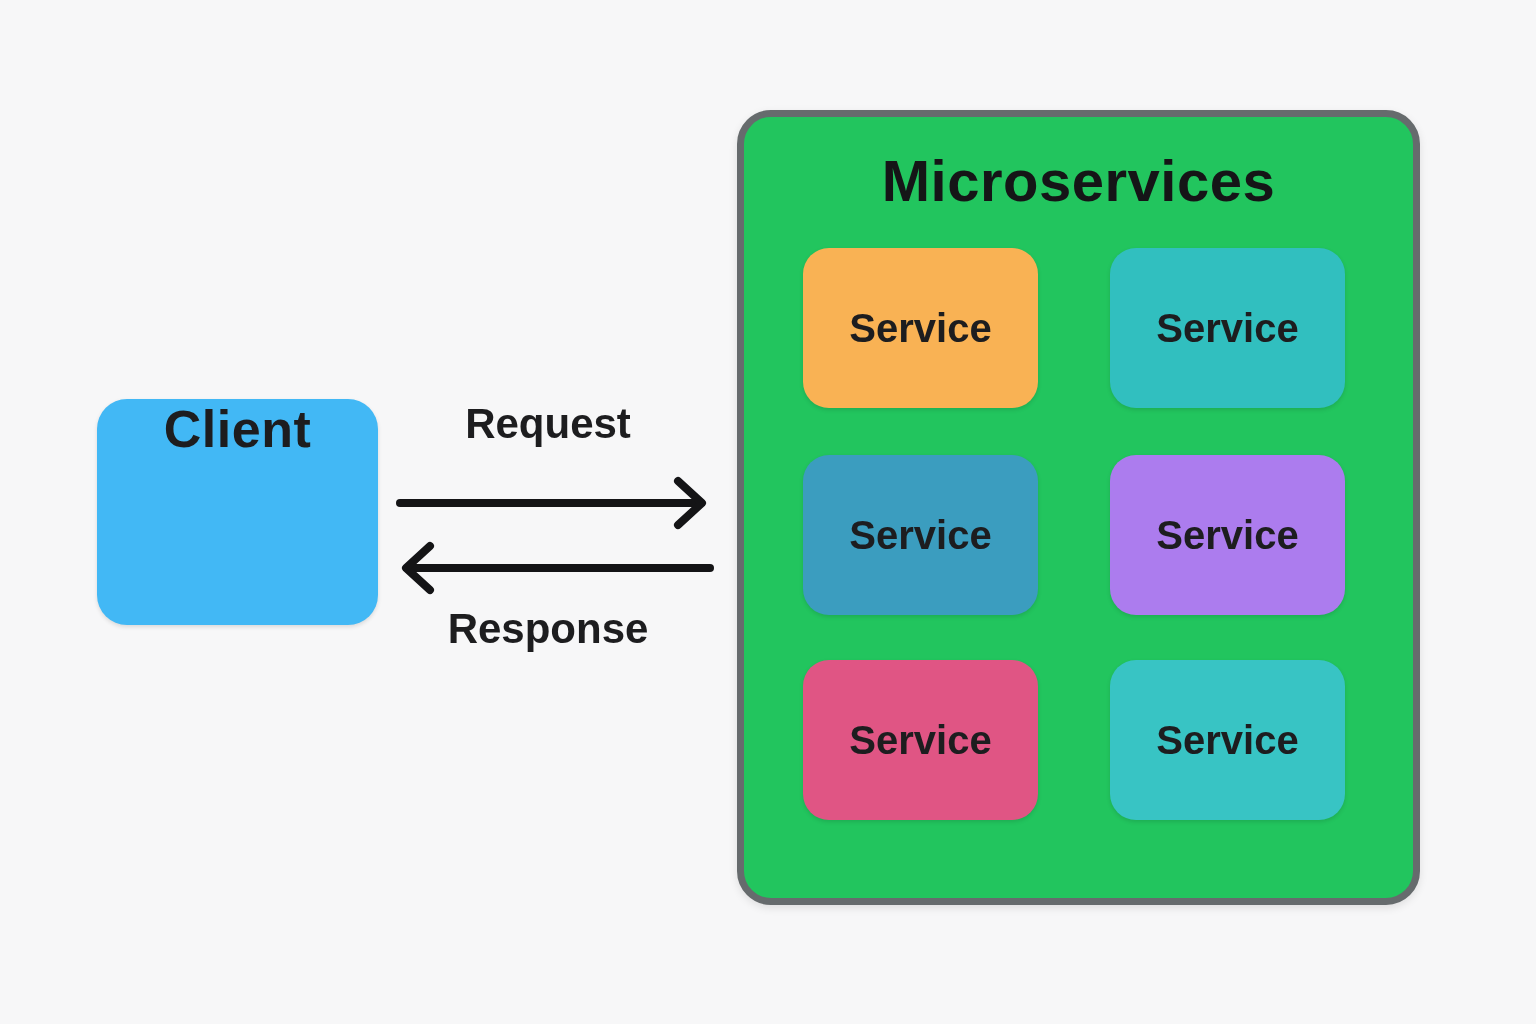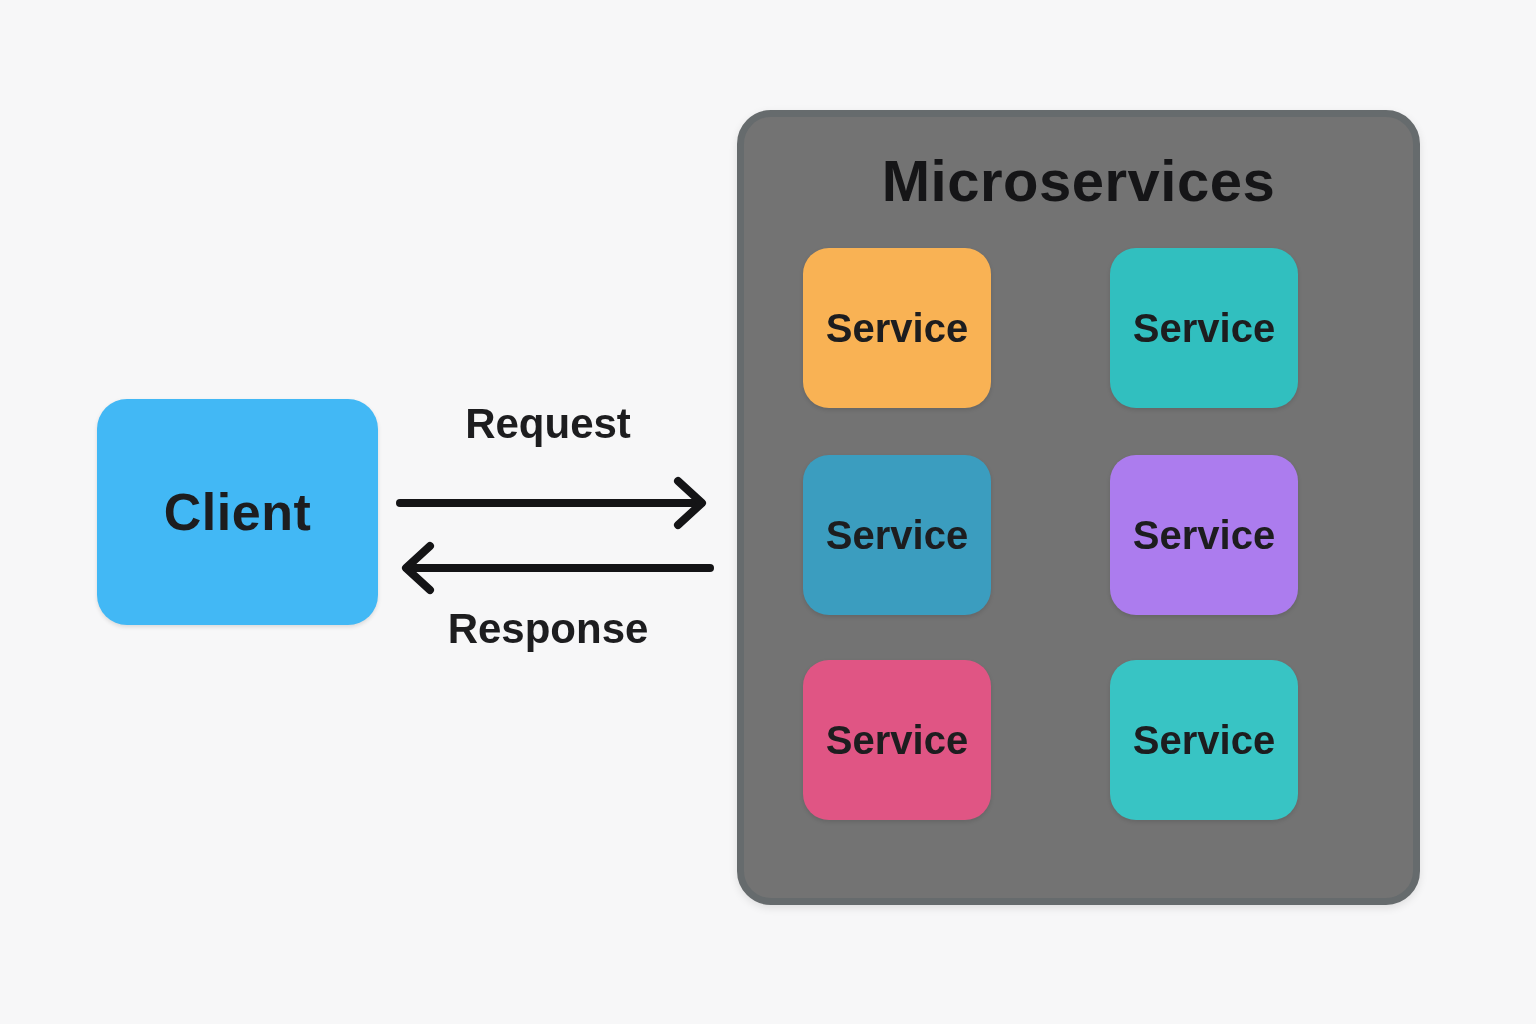--- a/index.html
+++ b/index.html
@@ -18,21 +18,21 @@
     overflow: hidden;
   }
   .client-box {
     position: absolute;
     left: 97px;
     top: 399px;
     width: 281px;
     height: 226px;
     border-radius: 30px;
     display: flex;
-    align-items: center;
+    align-items: flex-start;
     justify-content: center;
     box-shadow: 0 2px 4px rgba(0,0,0,0.12);
   }
   .client-box .label {
     font-size: 52px;
     font-weight: 700;
     color: #1d1d1f;
     letter-spacing: 0.5px;
   }
   .arrow-label {
@@ -76,21 +76,21 @@
     top: 30px;
     width: 100%;
     text-align: center;
     font-size: 58px;
     font-weight: 700;
     color: #151517;
     letter-spacing: 0.5px;
   }
   .service-box {
     position: absolute;
-    width: 188px;
+    width: 235px;
     height: 160px;
     border-radius: 26px;
     display: flex;
     align-items: center;
     justify-content: center;
     box-shadow: 0 2px 4px rgba(0,0,0,0.12);
   }
   .service-box .label {
     font-size: 40px;
     font-weight: 700;
@@ -117,21 +117,21 @@
 
   <svg class="arrows-svg" viewBox="0 0 320 130">
     <path d="M5,38 L305,38" stroke="#141416"></path>
     <path d="M283,16 L307,38 L283,60" stroke="#141416"></path>
     <path d="M315,103 L13,103" stroke="#141416"></path>
     <path d="M35,81 L11,103 L35,125" stroke="#141416"></path>
   </svg>
 
   <div class="arrow-label response">Response</div>
 
-  <div class="ms-container" style="background: #737373;">
+  <div class="ms-container" style="background: #22c55e;">
     <div class="ms-title">Microservices</div>
 
     <div class="service-box svc-0" style="background: rgb(249, 178, 84);">
       <span class="label">Service</span>
     </div>
     <div class="service-box svc-1" style="background: rgb(49, 191, 191);">
       <span class="label">Service</span>
     </div>
     <div class="service-box svc-2" style="background: rgb(59, 157, 191);">
       <span class="label">Service</span>

